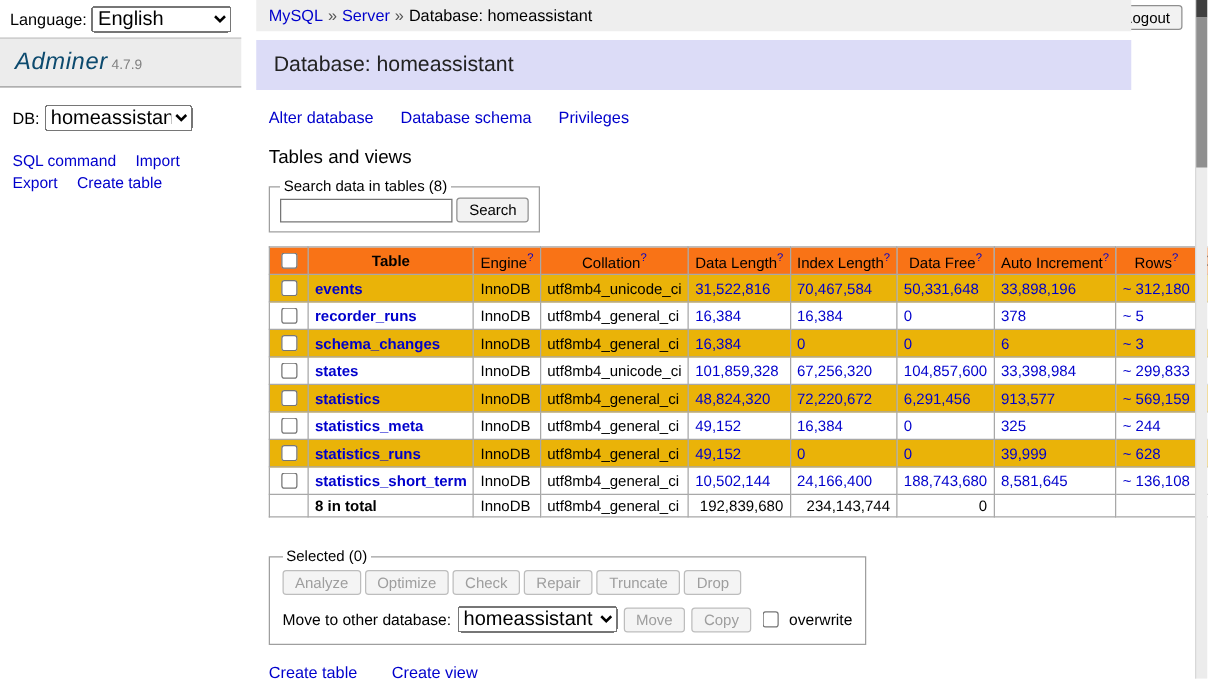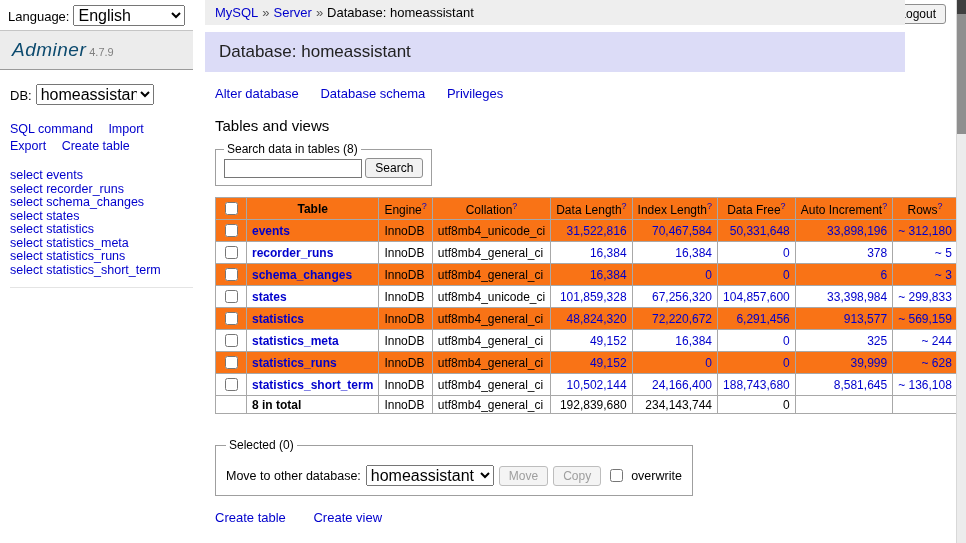--- a/index.html
+++ b/index.html
@@ -49,23 +49,23 @@
   fieldset { border: 1px solid #9f9f9f; width: fit-content; font-size: 12px; border-radius: 0; }
   legend { font-size: 12px; padding: 0 3px; }
   .search-fs { margin: 8px 0 0 10px; padding: 2px 8px 7px; }
   .search-input { width: 138px; }
 
   table.tables { margin: 11px 0 0 10px; border-collapse: collapse; font-size: 12px; }
   table.tables th, table.tables td { border: 1px solid #a8a8a8; padding: 1px 5px; height: 18px; white-space: nowrap; }
   table.tables th { background: #f97316; font-weight: normal; text-align: center; }
   table.tables th.bold { font-weight: bold; }
   table.tables sup a { font-size: 9px; }
-  tr.odd td { background: #f97316; }
+  tr.odd td { background: #eab308; }
   td.cb, th.cb { width: 18px; text-align: center; padding: 1px 2px; }
-  td.num { text-align: right; }
+  td.num { text-align: left; }
   td.num a { color: #0000cc; }
   td.bold { font-weight: bold; }
   td.black { color: #000; text-align: right; }
   td.ghost { border: none; background: transparent; }
   td.tname a { font-weight: bold; }
   
   table.tables th:nth-child(2) { width: 112px; }
   table.tables th:nth-child(3) { width: 44px; }
   table.tables th:nth-child(4) { width: 96px; }
   table.tables th:nth-child(5) { width: 70px; }
@@ -108,30 +108,20 @@
   <div class="sb-links">
     <div>
       <a href="#">SQL command</a>
       <a href="#">Import</a>
     </div>
     <div>
       <a href="#">Export</a>
       <a href="#">Create table</a>
     </div>
   </div>
-  <div class="sb-list">
-      <a href="#" class="sb-item">select events</a>
-      <a href="#" class="sb-item">select recorder_runs</a>
-      <a href="#" class="sb-item">select schema_changes</a>
-      <a href="#" class="sb-item">select states</a>
-      <a href="#" class="sb-item">select statistics</a>
-      <a href="#" class="sb-item">select statistics_meta</a>
-      <a href="#" class="sb-item">select statistics_runs</a>
-      <a href="#" class="sb-item">select statistics_short_term</a>
-    </div>
 </div>
 
 <div class="main">
   <div class="breadcrumb">
     <a href="#">MySQL</a><span class="sep">»</span><a href="#">Server</a><span class="sep">»</span><span>Database: homeassistant</span>
   </div>
 
   <h2 class="page-title">Database: homeassistant</h2>
 
   <div class="db-links">
@@ -270,20 +260,21 @@
           <td class="num black">0</td>
           <td class="ghost"></td>
           <td class="ghost"></td>
           <td class="ghost"></td>
         </tr>
       </tbody>
   </table>
 
   <fieldset class="sel-fs">
     <legend>Selected (0)</legend>
+    <div class="sel-buttons"><button disabled="">Analyze</button><button disabled="">Optimize</button><button disabled="">Check</button><button disabled="">Repair</button><button disabled="">Truncate</button><button disabled="">Drop</button></div>
     <div class="move-row">
       <span>Move to other database:</span>
       <select><option>homeassistant</option></select>
       <button disabled="">Move</button>
       <button disabled="">Copy</button>
       <input type="checkbox" style="">
       <span>overwrite</span>
     </div>
   </fieldset>
 

